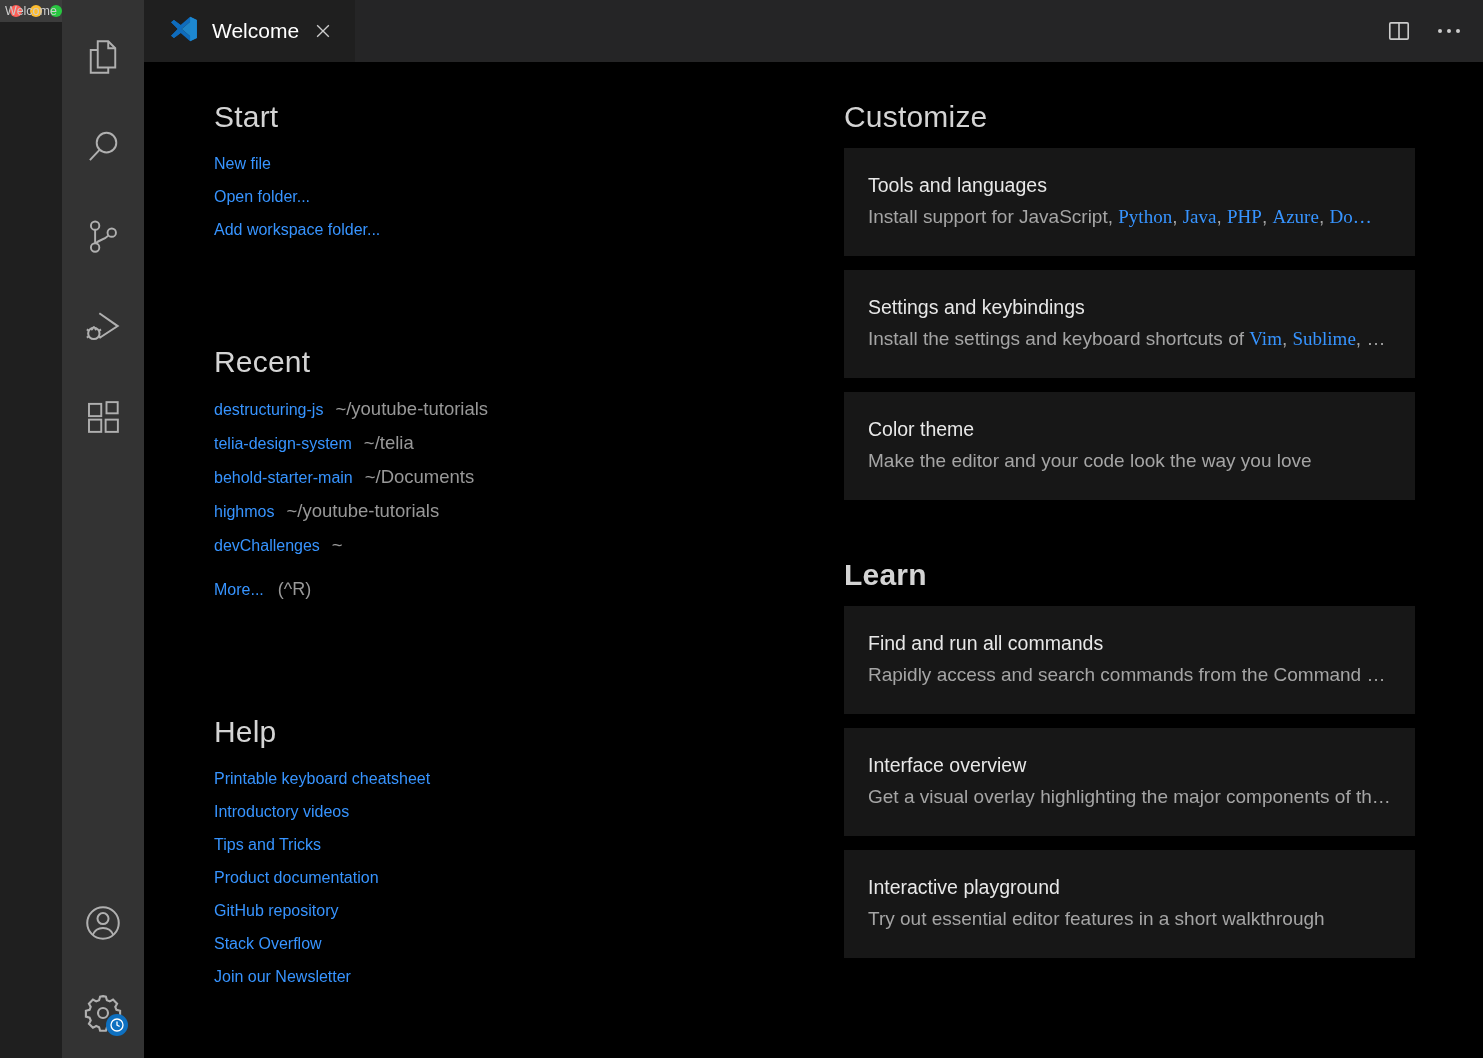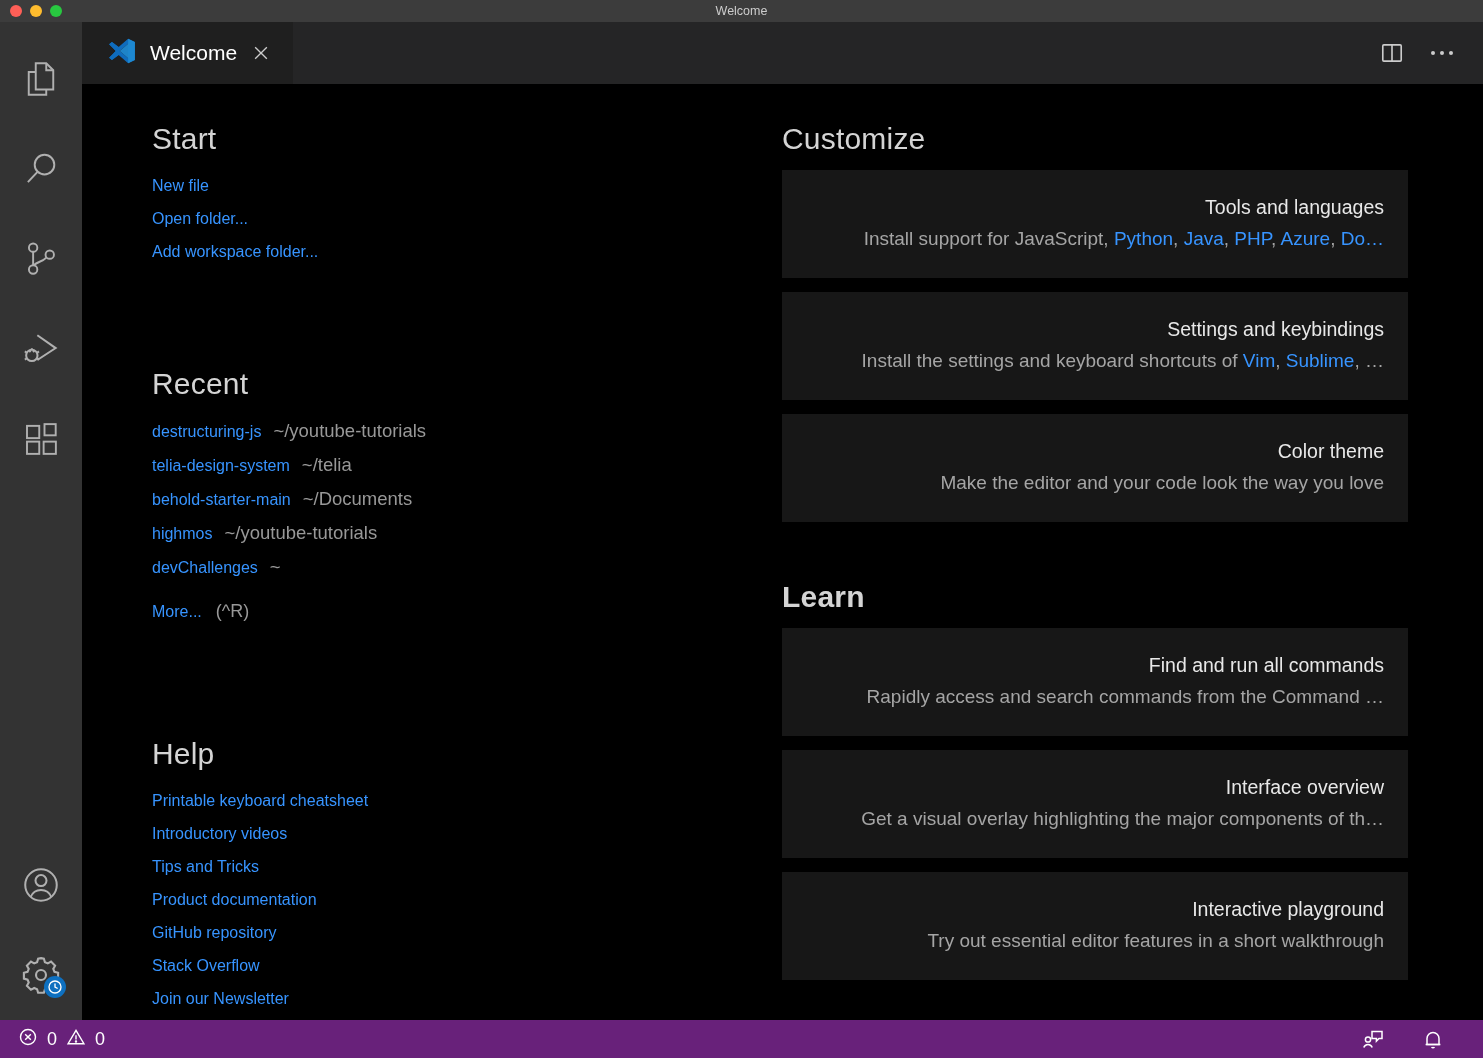--- a/index.html
+++ b/index.html
@@ -2,21 +2,21 @@
 <html><head>
 <meta charset="utf-8">
 <style>
   * { box-sizing: border-box; margin: 0; padding: 0; }
   html, body {
     width: 1483px; height: 1058px;
     background: #1f1f1f;
     font-family: "Liberation Sans", sans-serif;
     overflow: hidden;
   }
-  .window { position: relative; width: 1483px; height: 1058px; display: flex; flex-direction: column; }
+  .window { position: relative; width: 1483px; height: 1058px; display: flex; flex-direction: row; }
 
   
   .titlebar {
     height: 22px; background: #3c3c3c;
     display: flex; align-items: center; position: relative; flex: 0 0 22px;
   }
   .traffic { display: flex; gap: 8px; padding-left: 10px; align-items: center; }
   .dot { width: 12px; height: 12px; border-radius: 50%; }
   .dot.red { background: #ff5f57; }
   .dot.yellow { background: #febc2e; }
@@ -90,25 +90,24 @@
   .meta { color: #989898; font-size: 18.5px; margin-left: 12px; text-align: center; }
   .shortcut { color: #989898; font-size: 18px; margin-left: 14px; }
 
   .group-recent { margin-top: 100px; }
   .group-help   { margin-top: 110px; }
   .more-row { margin-top: 13px; }
 
   .card {
     background: #171717; padding: 26px 24px 28px 24px; margin-bottom: 14px;
     cursor: pointer;
-    text-align: right;
   }
   .card-title { font-size: 19.5px; color: #e8e8e8; margin-bottom: 9px; }
   .card-desc { font-size: 19px; color: #a5a5a5; white-space: nowrap; overflow: hidden; }
-  .card-desc .link { font-size: 19px; }
+  .card-desc .link { font-size: 19px; font-family: Liberation Serif, serif; }
 
   
   .statusbar {
     height: 38px; flex: 0 0 38px; background: #68217a;
     display: flex; align-items: center; color: #ffffff;
     font-size: 17px; padding: 0 18px;
   }
   .status-left { display: flex; align-items: center; gap: 9px; cursor: pointer; }
   .status-left .num { font-size: 18px; }
   .status-right { margin-left: auto; display: flex; align-items: center; gap: 36px; padding-right: 20px; }

